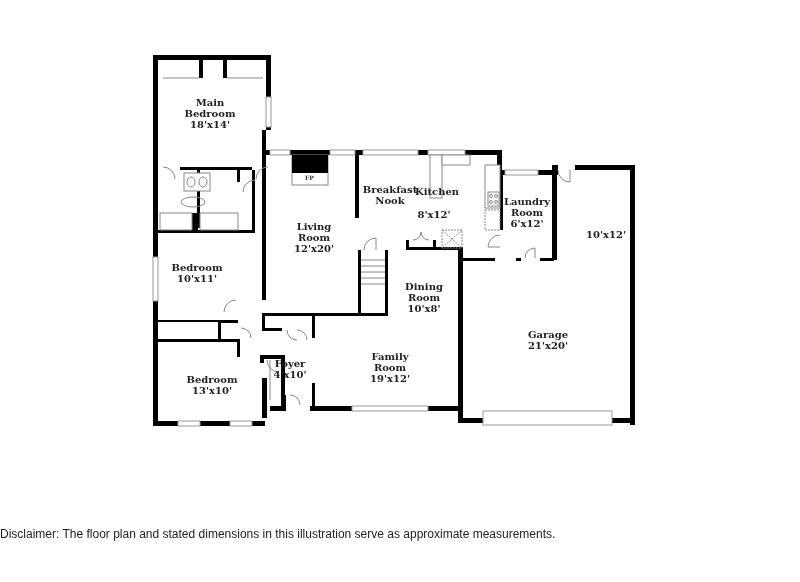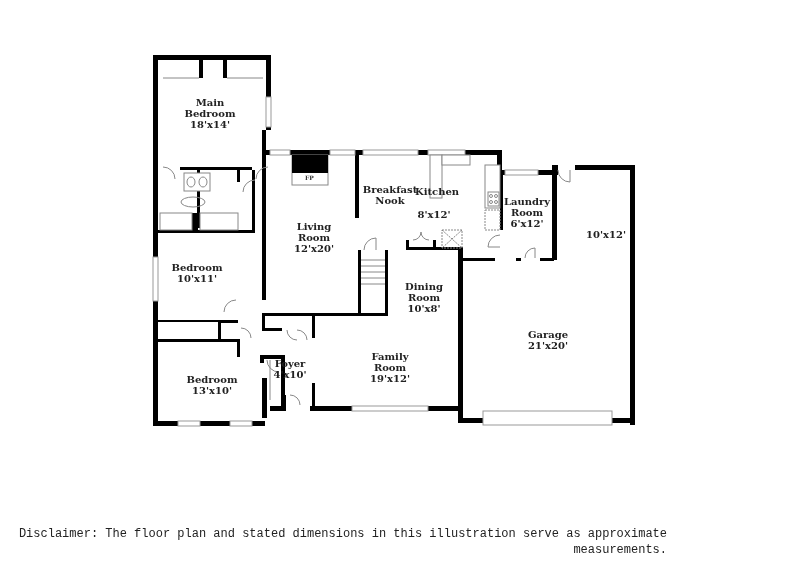--- a/index.html
+++ b/index.html
@@ -2,21 +2,21 @@
 <html><head>
 <meta charset="utf-8">
 <style>
   html, body { margin: 0; padding: 0; background: #ffffff; }
   body { width: 800px; height: 582px; position: relative; overflow: hidden; font-family: "DejaVu Serif", serif; }
   #plan { position: absolute; left: 0; top: 0; width: 800px; height: 582px; }
   .label { position: absolute; text-align: center; font-family: "DejaVu Serif", serif; font-weight: bold; font-size: 10px; line-height: 11px; color: #222; transform: translate(-50%, 0); white-space: nowrap; }
   .label span { display: block; }
   .dim { font-weight: bold; }
   .fp { position: absolute; font-family: "DejaVu Serif", serif; font-size: 6px; font-weight: bold; color: #333; }
-  #disclaimer { position: absolute; left: 0; top: 526px; width: 667px; text-align: right; font-family: Liberation Mono, monospace; font-size: 12px; line-height: 16px; color: #222; }
+  #disclaimer { position: absolute; left: 0; top: 526px; width: 667px; text-align: left; font-family: Liberation Sans, sans-serif; font-size: 12px; line-height: 16px; color: #222; }
   #disclaimer span { display: block; }
 </style>
 </head>
 <body>
 
 <svg id="plan" width="800" height="582" viewBox="0 0 800 582" xmlns="http://www.w3.org/2000/svg">
   <g fill="#000">
 
     <rect x="153" y="55" width="5" height="371"></rect>
     <rect x="153" y="55" width="118" height="5"></rect>

